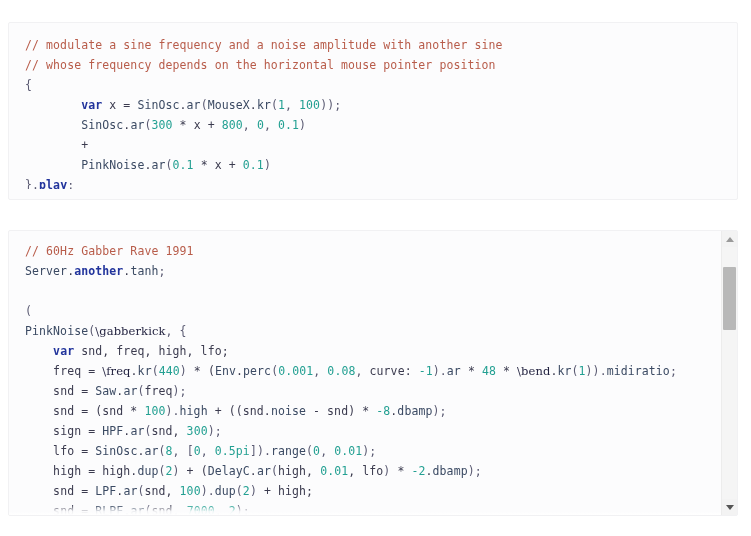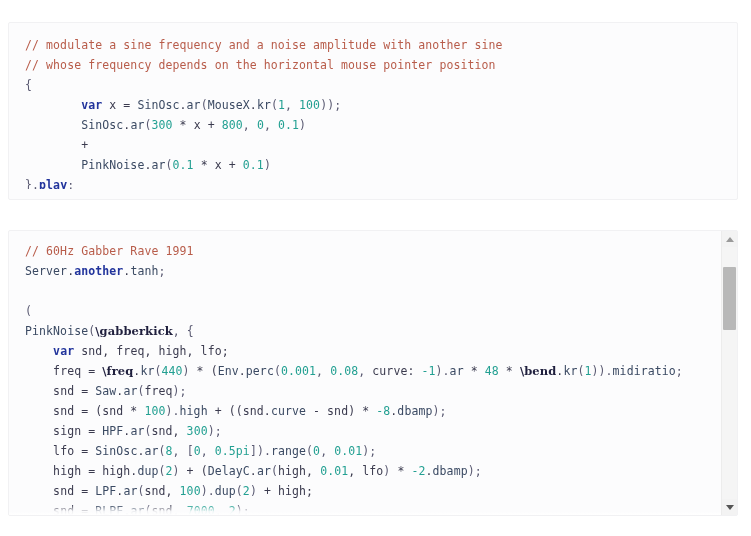--- a/index.html
+++ b/index.html
@@ -63,21 +63,21 @@
     white-space: pre;
     letter-spacing: 0.1px;
   }
 
   
   .tok-comment  { color: #b85c4a; }
   .tok-num      { color: #23a092; }
   .tok-class    { color: #3b4a63; }
   .tok-method   { color: #3b4a63; }
   .tok-kw       { color: #22349c; font-weight: bold; }
-  .tok-sym      { color: #1f1f3d; font-weight: bold; font-family: "DejaVu Serif", serif; }
+  .tok-sym      { color: #1f1f3d; font-weight: normal; font-family: "DejaVu Serif", serif; }
   .tok-punct    { color: #5a5a72; }
   .tok-plain    { color: #3b3b4f; }
 
   
   .scrollbar {
     position: absolute;
     top: 0;
     right: 0;
     width: 16px;
     height: 100%;
@@ -155,21 +155,21 @@
   <div class="code-panel" id="panel-2">
     <div class="code-scroll">
       <pre class="code"><span class="tok-comment">// 60Hz Gabber Rave 1991</span>
 <span class="tok-class">Server</span><span class="tok-plain">.</span><span class="tok-kw">another</span><span class="tok-plain">.</span><span class="tok-method">tanh</span><span class="tok-punct">;</span>
 
 <span class="tok-punct">(</span>
 <span class="tok-class">PinkNoise</span><span class="tok-punct">(</span><span class="tok-sym">\gabberkick</span><span class="tok-punct">, {</span>
     <span class="tok-kw">var</span><span class="tok-plain"> snd, freq, high, lfo;</span>
     <span class="tok-plain">freq = </span><span class="tok-sym">\freq</span><span class="tok-plain">.</span><span class="tok-method">kr</span><span class="tok-punct">(</span><span class="tok-num">440</span><span class="tok-punct">)</span><span class="tok-plain"> * (</span><span class="tok-class">Env</span><span class="tok-plain">.</span><span class="tok-method">perc</span><span class="tok-punct">(</span><span class="tok-num">0.001</span><span class="tok-punct">, </span><span class="tok-num">0.08</span><span class="tok-punct">, </span><span class="tok-plain">curve: </span><span class="tok-num">-1</span><span class="tok-punct">).</span><span class="tok-method">ar</span><span class="tok-plain"> * </span><span class="tok-num">48</span><span class="tok-plain"> * </span><span class="tok-sym">\bend</span><span class="tok-plain">.</span><span class="tok-method">kr</span><span class="tok-punct">(</span><span class="tok-num">1</span><span class="tok-punct">)).</span><span class="tok-method">midiratio</span><span class="tok-punct">;</span>
     <span class="tok-plain">snd = </span><span class="tok-class">Saw</span><span class="tok-plain">.</span><span class="tok-method">ar</span><span class="tok-punct">(</span><span class="tok-plain">freq</span><span class="tok-punct">);</span>
-    <span class="tok-plain">snd = (snd * </span><span class="tok-num">100</span><span class="tok-punct">).</span><span class="tok-method">high</span><span class="tok-plain"> + ((snd.</span><span class="tok-method">curve</span><span class="tok-plain"> - snd) * </span><span class="tok-num">-8</span><span class="tok-plain">.</span><span class="tok-method">dbamp</span><span class="tok-punct">);</span>
+    <span class="tok-plain">snd = (snd * </span><span class="tok-num">100</span><span class="tok-punct">).</span><span class="tok-method">high</span><span class="tok-plain"> + ((snd.</span><span class="tok-method">noise</span><span class="tok-plain"> - snd) * </span><span class="tok-num">-8</span><span class="tok-plain">.</span><span class="tok-method">dbamp</span><span class="tok-punct">);</span>
     <span class="tok-plain">sign = </span><span class="tok-class">HPF</span><span class="tok-plain">.</span><span class="tok-method">ar</span><span class="tok-punct">(</span><span class="tok-plain">snd, </span><span class="tok-num">300</span><span class="tok-punct">);</span>
     <span class="tok-plain">lfo = </span><span class="tok-class">SinOsc</span><span class="tok-plain">.</span><span class="tok-method">ar</span><span class="tok-punct">(</span><span class="tok-num">8</span><span class="tok-punct">, [</span><span class="tok-num">0</span><span class="tok-punct">, </span><span class="tok-num">0.5pi</span><span class="tok-punct">]).</span><span class="tok-method">range</span><span class="tok-punct">(</span><span class="tok-num">0</span><span class="tok-punct">, </span><span class="tok-num">0.01</span><span class="tok-punct">);</span>
     <span class="tok-plain">high = high.</span><span class="tok-method">dup</span><span class="tok-punct">(</span><span class="tok-num">2</span><span class="tok-punct">)</span><span class="tok-plain"> + (</span><span class="tok-class">DelayC</span><span class="tok-plain">.</span><span class="tok-method">ar</span><span class="tok-punct">(</span><span class="tok-plain">high, </span><span class="tok-num">0.01</span><span class="tok-plain">, lfo</span><span class="tok-punct">)</span><span class="tok-plain"> * </span><span class="tok-num">-2</span><span class="tok-plain">.</span><span class="tok-method">dbamp</span><span class="tok-punct">);</span>
     <span class="tok-plain">snd = </span><span class="tok-class">LPF</span><span class="tok-plain">.</span><span class="tok-method">ar</span><span class="tok-punct">(</span><span class="tok-plain">snd, </span><span class="tok-num">100</span><span class="tok-punct">).</span><span class="tok-method">dup</span><span class="tok-punct">(</span><span class="tok-num">2</span><span class="tok-punct">)</span><span class="tok-plain"> + high;</span>
     <span class="tok-plain">snd = </span><span class="tok-class">RLPF</span><span class="tok-plain">.</span><span class="tok-method">ar</span><span class="tok-punct">(</span><span class="tok-plain">snd, </span><span class="tok-num">7000</span><span class="tok-punct">, </span><span class="tok-num">2</span><span class="tok-punct">);</span></pre>
       <div class="cut-fade"></div>
     </div>
 
     <div class="scrollbar">
       <div class="sb-track">

